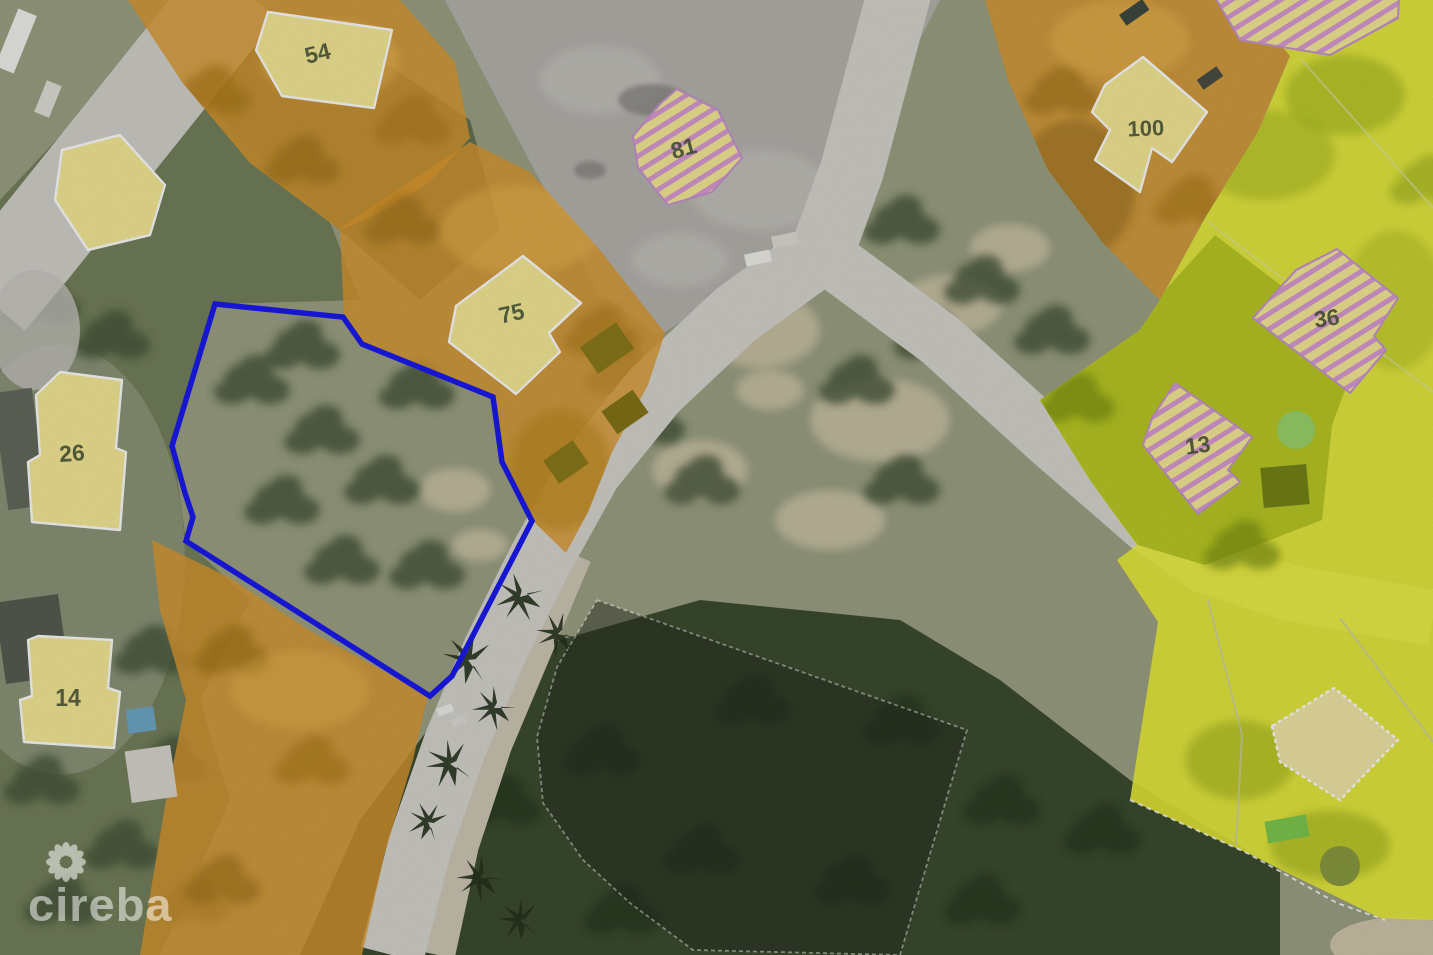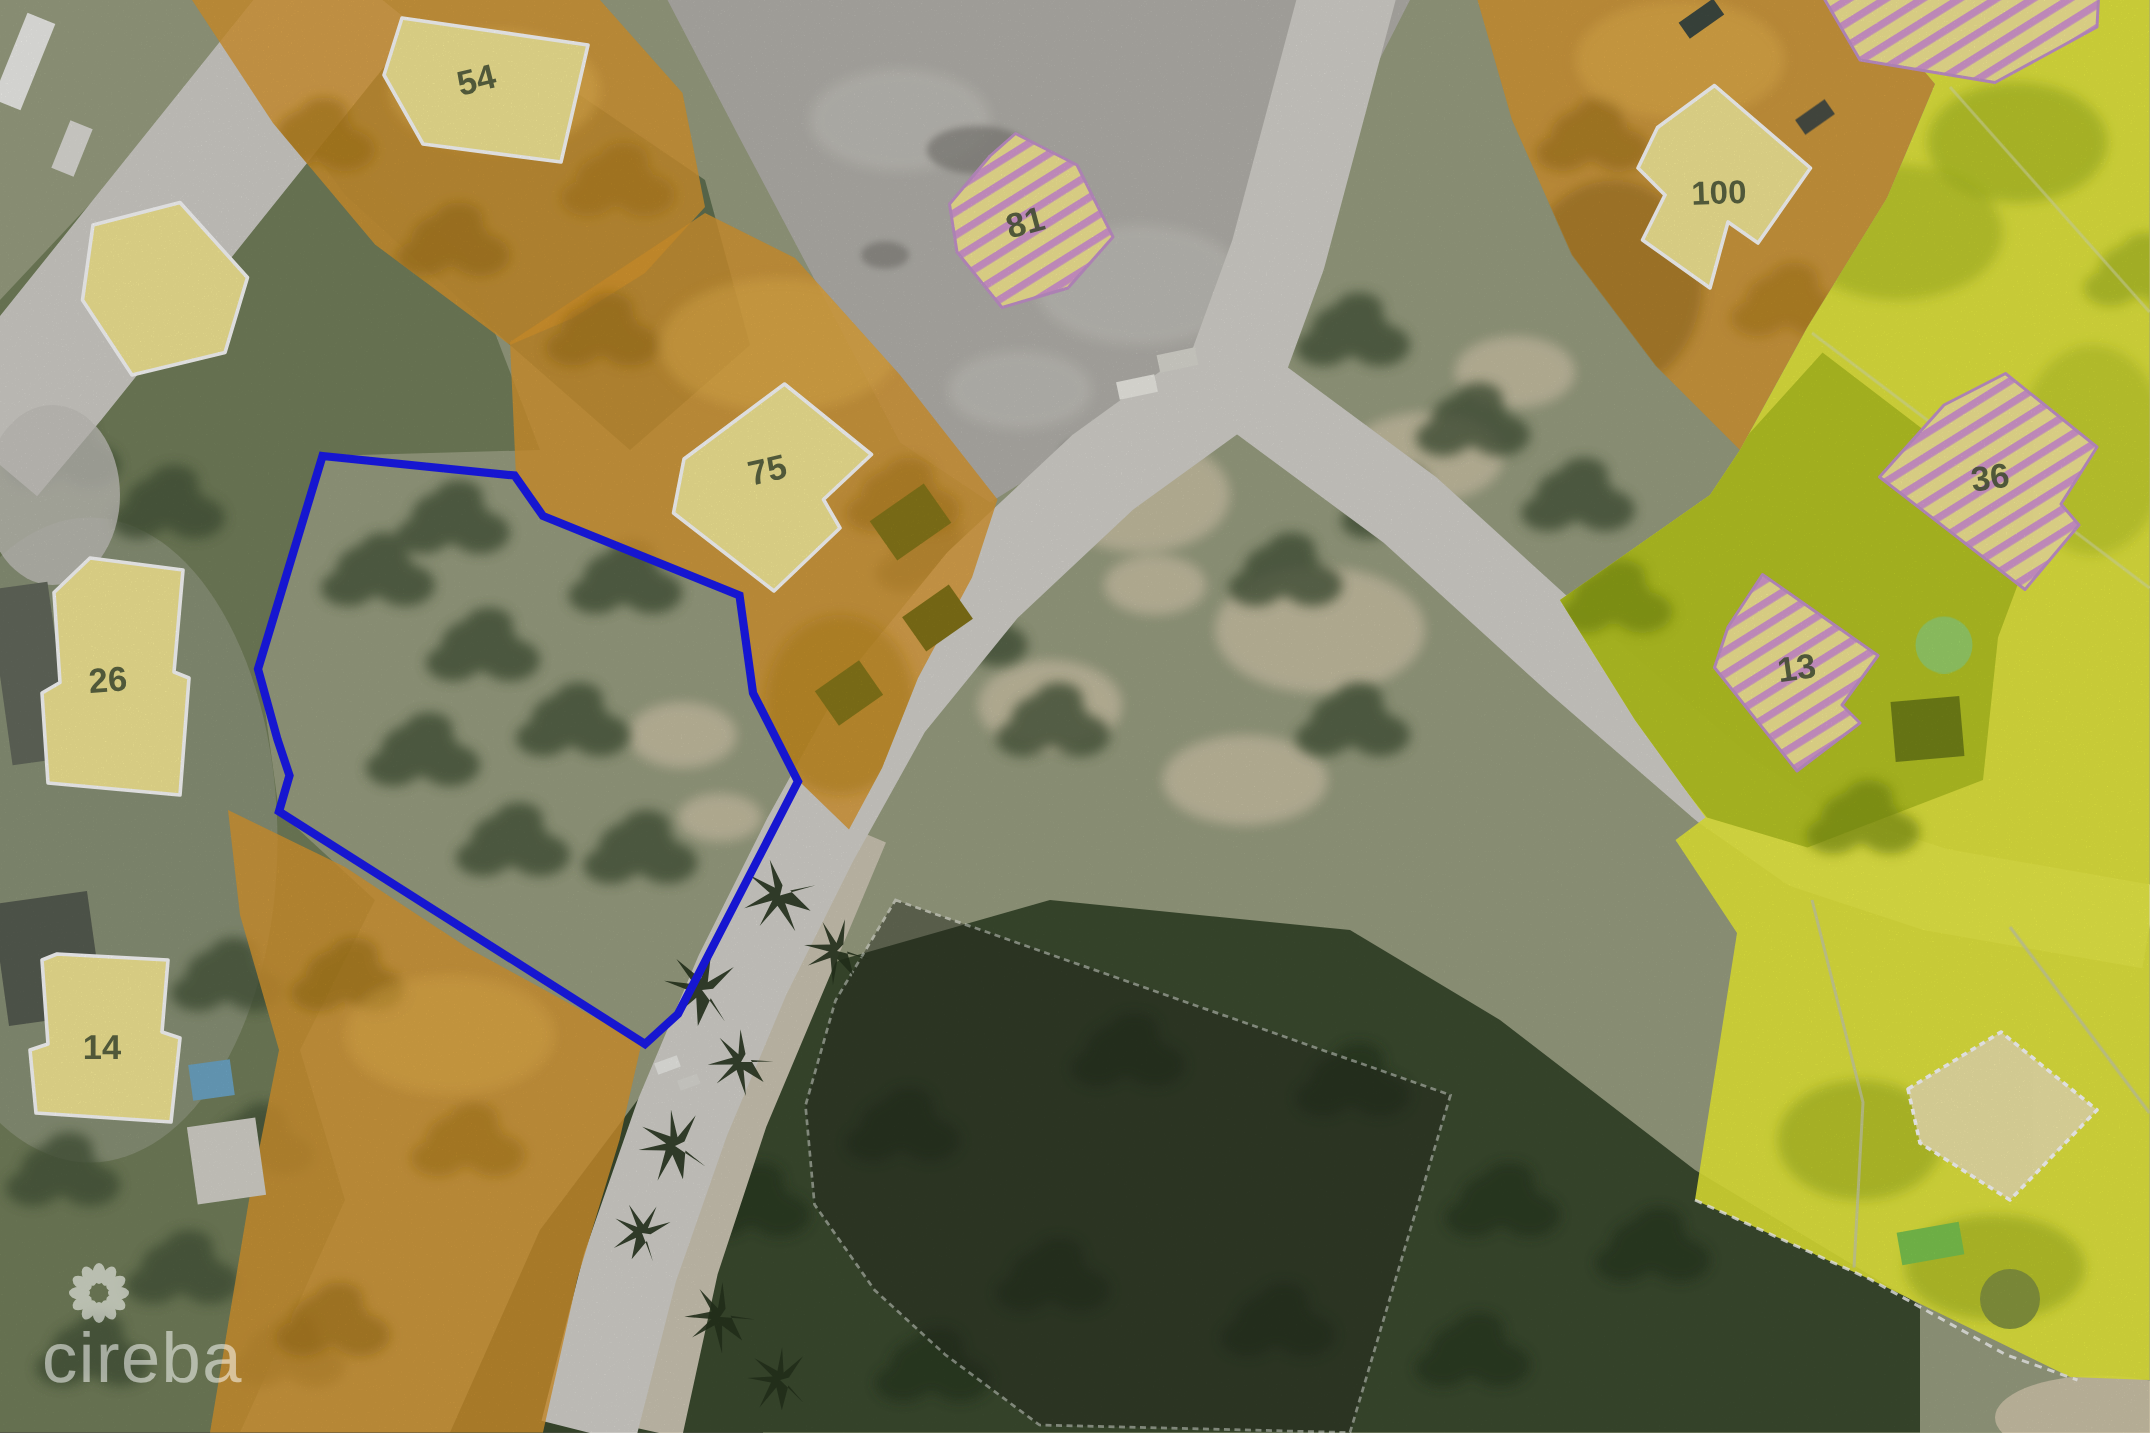--- a/index.html
+++ b/index.html
@@ -10,21 +10,21 @@
     --lawn-olive:#b5c421;--building-fill:#f7eb97;--hatch-stripe:#d99cd4;
     --hatch-outline:#c795cf;--road-gray:#d7d5cf;--paved-gray:#b6b4ae;
     --overlay-dark:#262b20;--label-color:#3e4930;--watermark-color:rgba(255,255,255,0.52);
   }
   .stage svg.map{display:block;width:1433px;height:955px;}
   .plabel{font-family:"Liberation Sans",sans-serif;font-weight:700;font-size:23px;
     fill:var(--label-color);text-anchor:middle;opacity:.88;}
   .plabel.big{font-size:22px;letter-spacing:0;}
   .watermark{position:absolute;left:28px;top:840px;pointer-events:none;}
   .wm-flower{display:block;margin-left:16px;}
-  .wm-text{display:block;margin-top:-2px;font-size:47px;font-weight:400;line-height:46px;
+  .wm-text{display:block;margin-top:-2px;font-size:47px;font-weight:700;line-height:46px;
     letter-spacing:1px;color:var(--watermark-color);}
 </style>
 </head>
 <body>
 
 <div class="stage" style="--boundary-blue: #1a1af0; --parcel-orange: #dd9a2f; --parcel-yellow: #edf139; --lawn-olive: #b5c421; --building-fill: #f7eb97; --hatch-stripe: #d99cd4; --hatch-outline: #c795cf; --road-gray: #d7d5cf; --paved-gray: #b6b4ae; --overlay-dark: #262b20; --label-color: #3e4930; --watermark-color: rgba(255,255,255,0.52);">
 <svg class="map" viewBox="0 0 1433 955" xmlns="http://www.w3.org/2000/svg">
   <defs>
     <pattern id="hatch" width="13" height="13" patternUnits="userSpaceOnUse" patternTransform="rotate(58)">
       <rect width="13" height="13" fill="var(--building-fill)"></rect>

